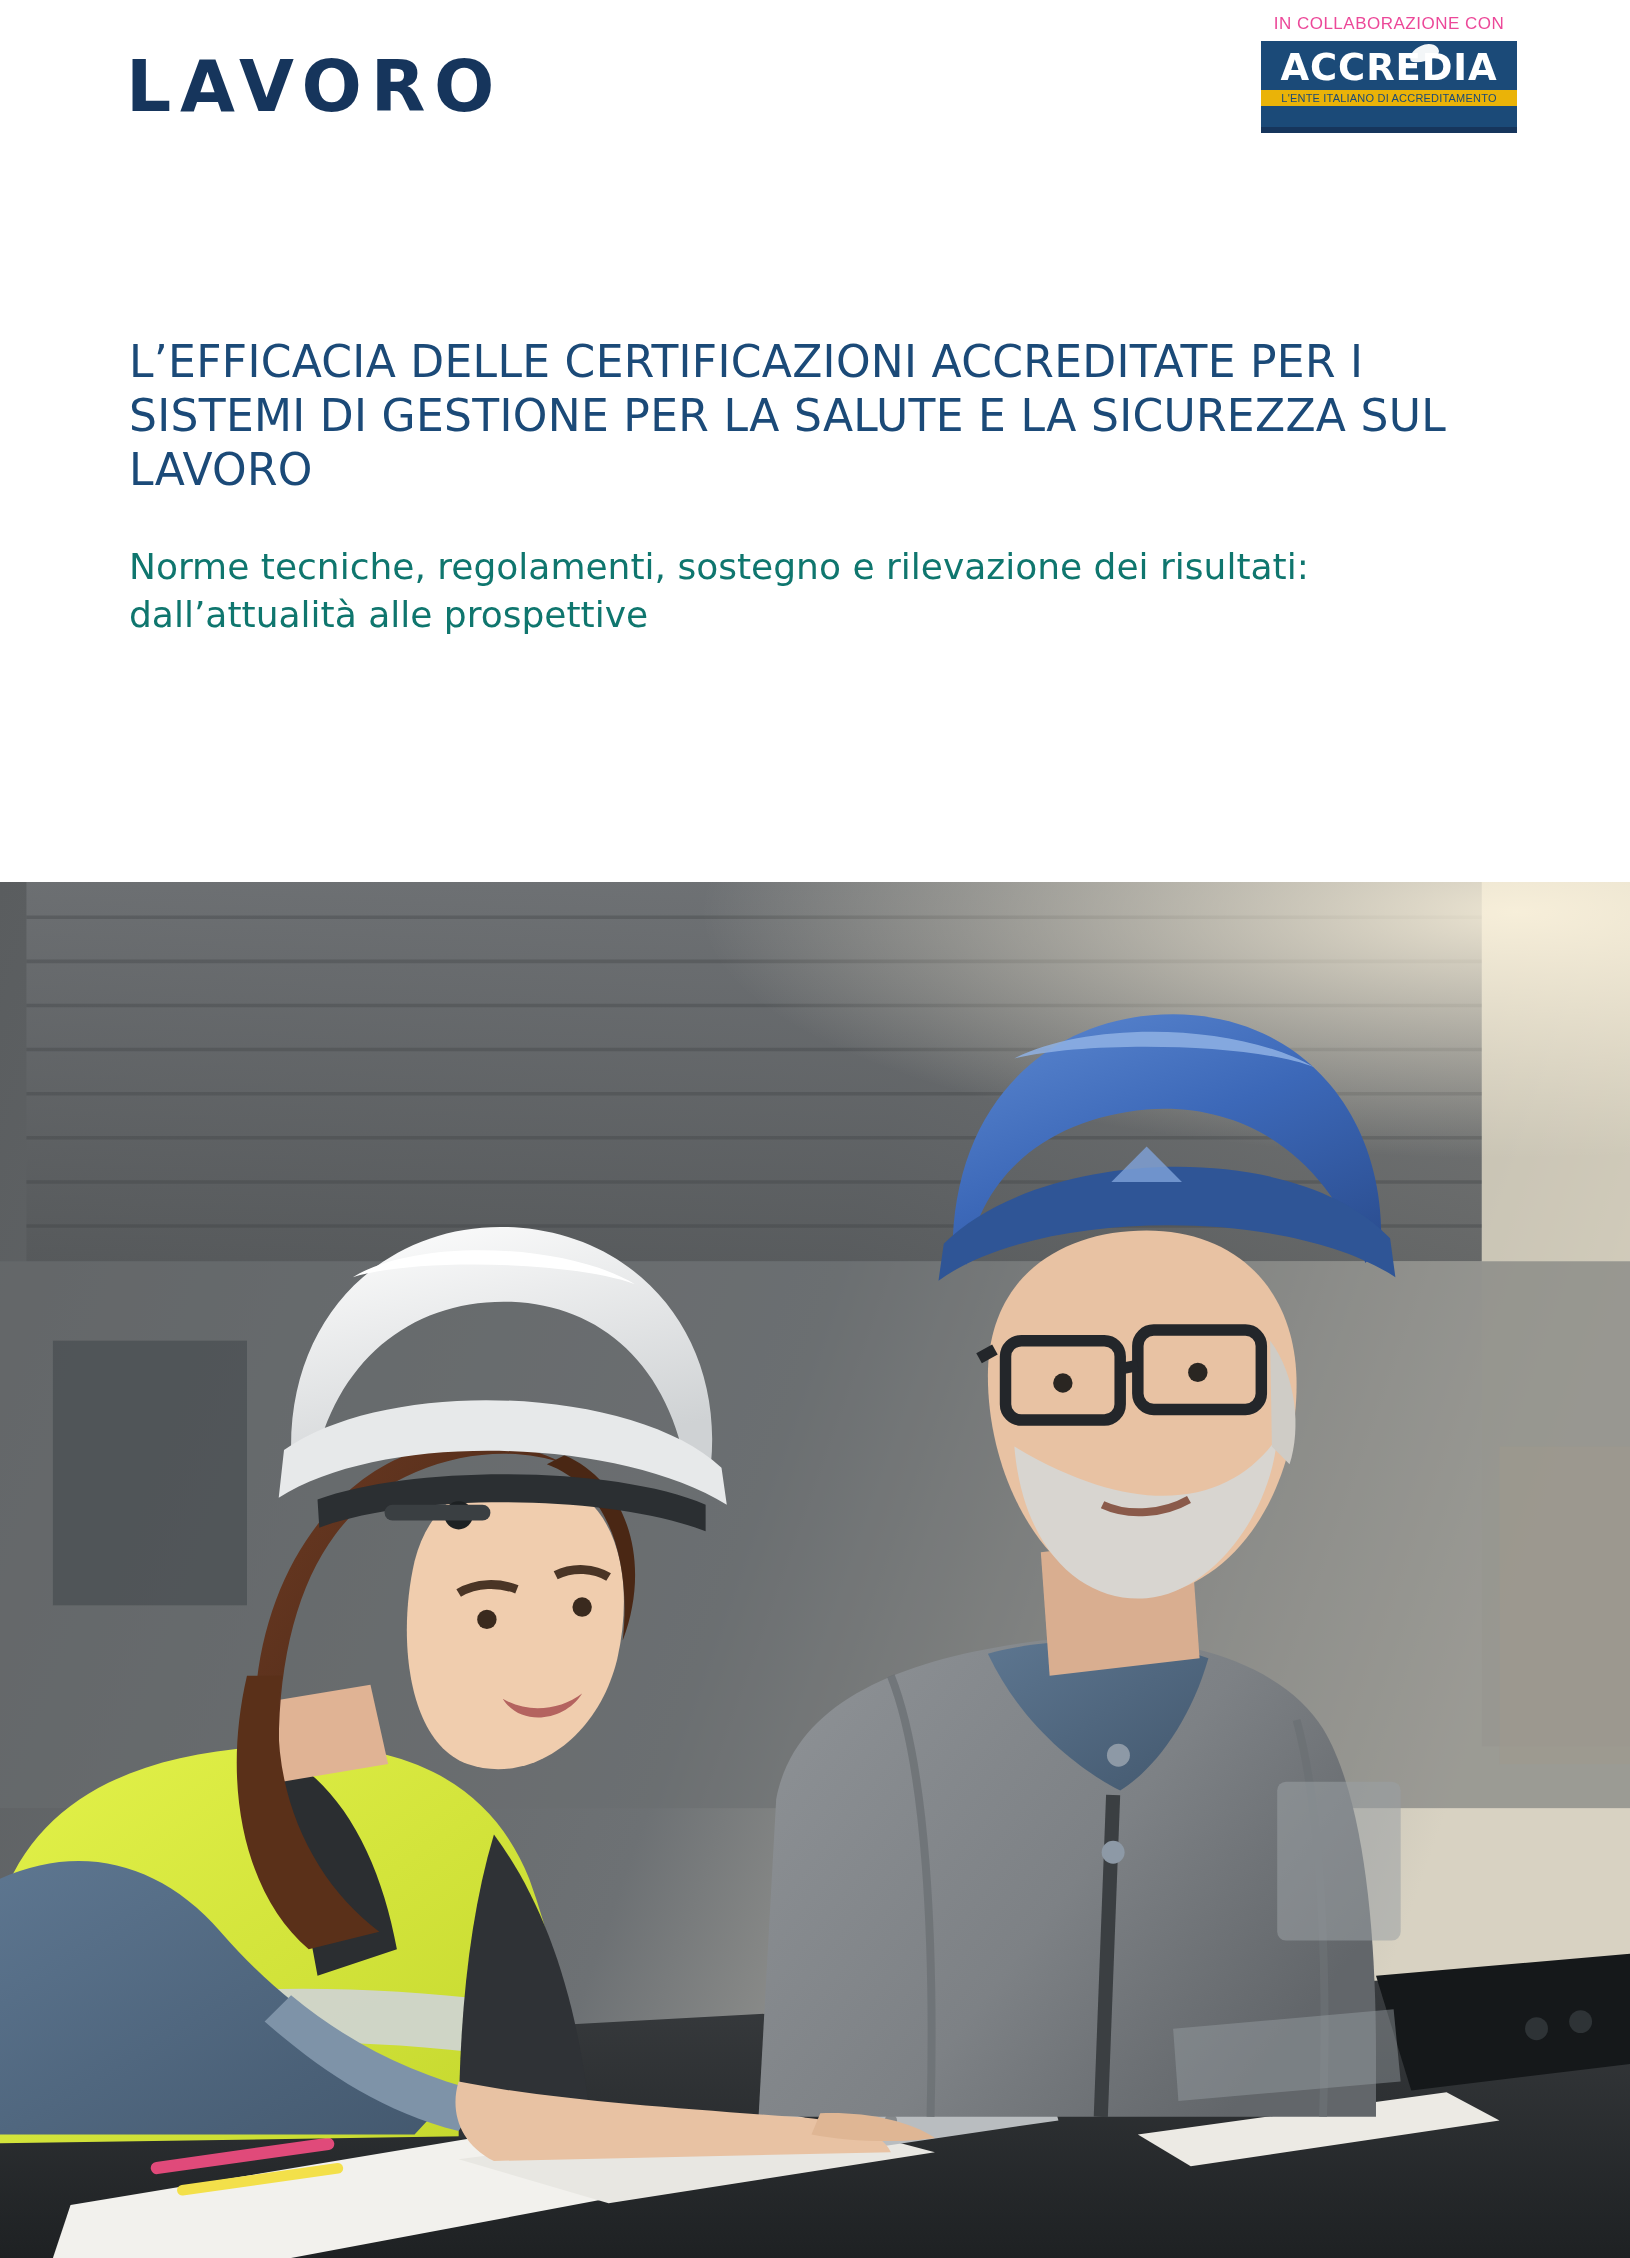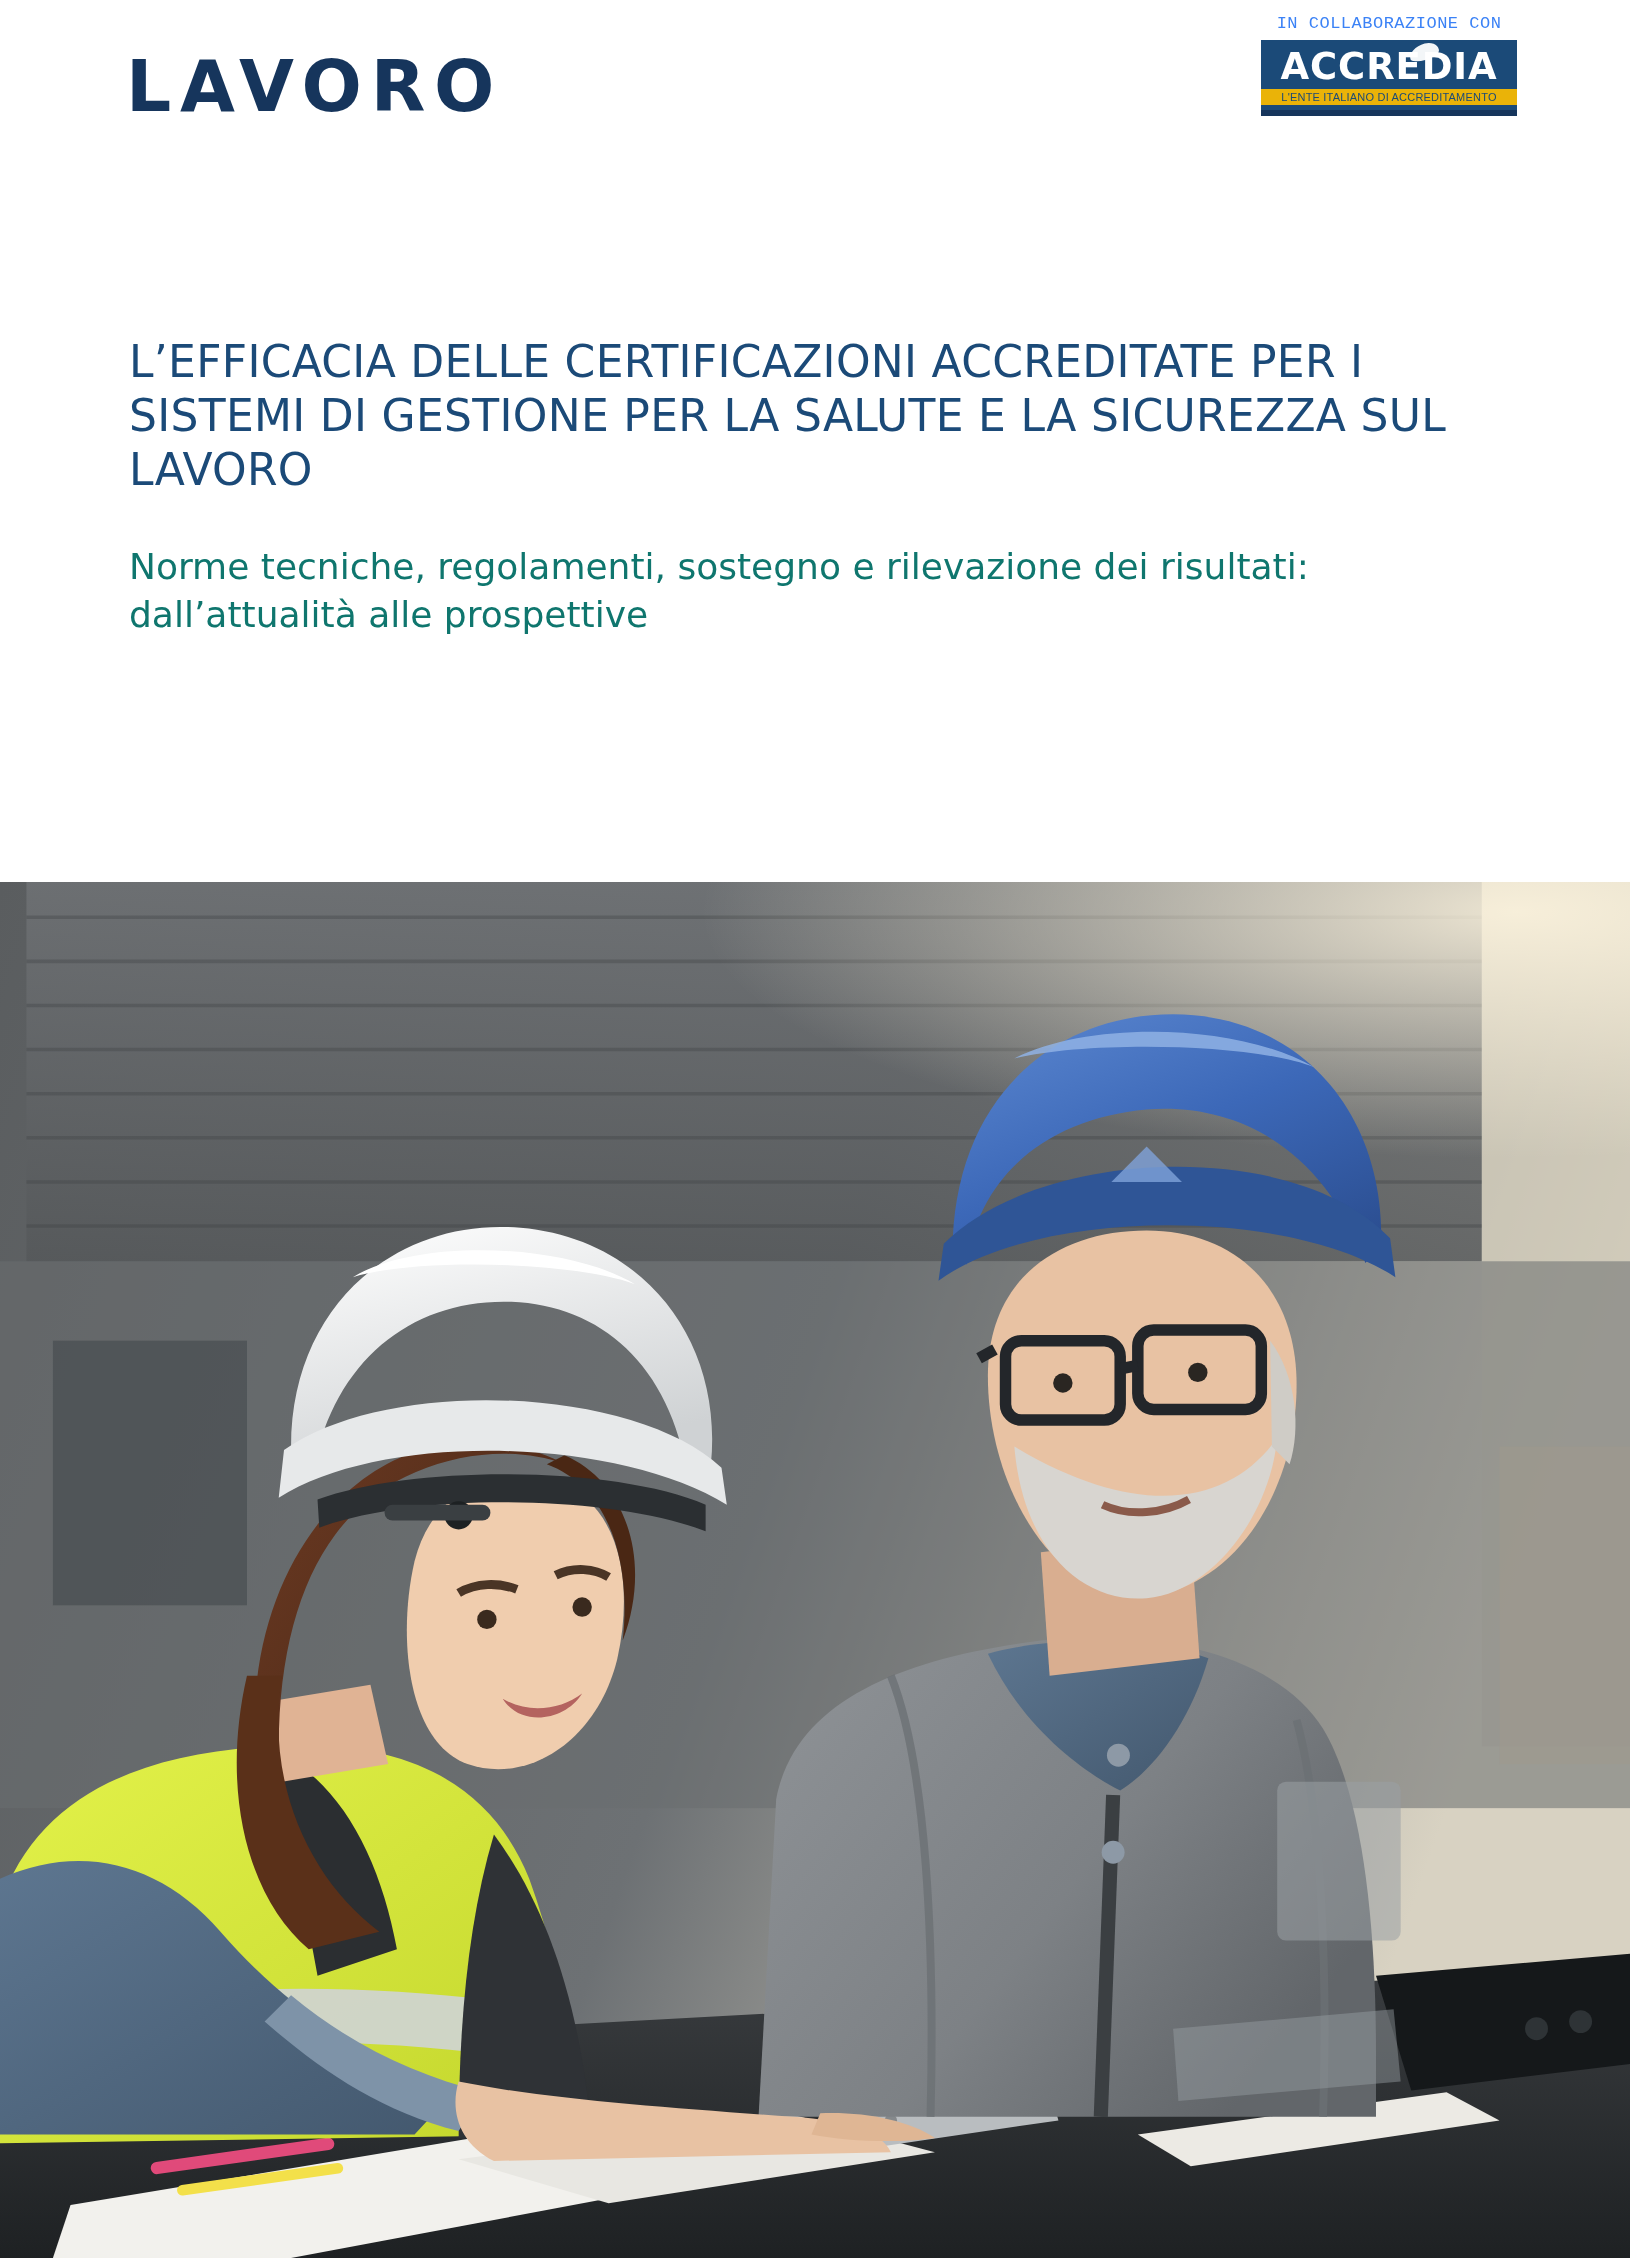--- a/index.html
+++ b/index.html
@@ -38,31 +38,31 @@
   .collab-block {
     position: absolute;
     right: 113px;
     top: 14px;
     width: 256px;
     text-align: center;
   }
   .collab-label {
     font-size: 17px;
     letter-spacing: 0.5px;
-    color: #3b82f6;
-    font-family: Liberation Mono, monospace;
+    color: #ec4899;
+    font-family: Liberation Sans, sans-serif;
     white-space: nowrap;
     text-align: center;
   }
   .accredia-box {
     margin-top: 7px;
     background: #1b4a78;
     padding: 8px 0 0 0;
     position: relative;
-    height: 76px;
+    height: 92px;
     box-sizing: border-box;
   }
   .accredia-word {
     color: #ffffff;
     font-size: 37px;
     line-height: 1;
     font-weight: bold;
     letter-spacing: 0.9px;
     font-family: "DejaVu Sans", sans-serif;
   }

